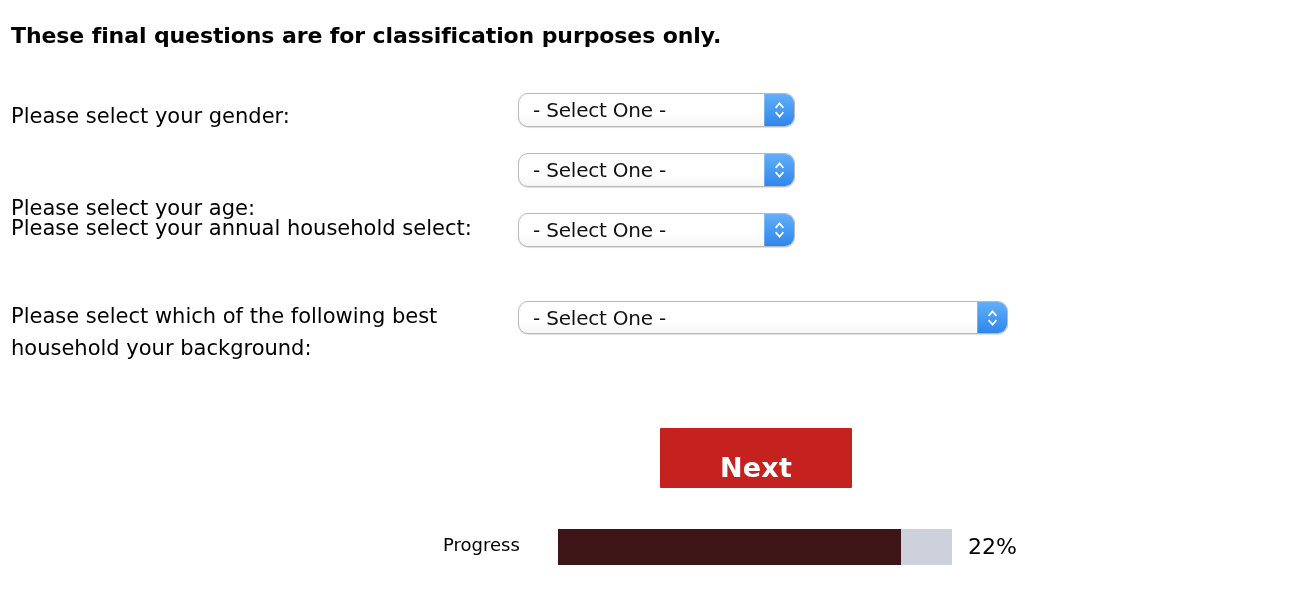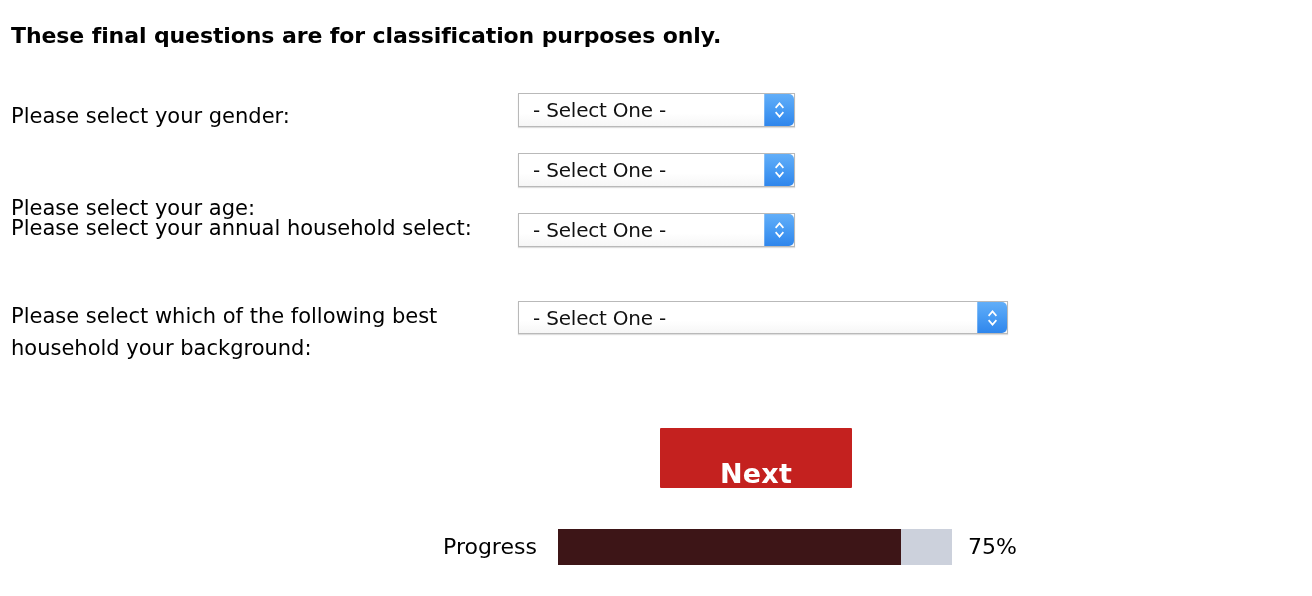--- a/index.html
+++ b/index.html
@@ -45,21 +45,21 @@
     width: 500px;
   }
 
   
   .select-wrap {
     position: absolute;
     box-sizing: border-box;
     background: #ffffff;
     background-image: linear-gradient(to bottom, #ffffff 0%, #ffffff 60%, #f6f6f6 100%);
     border: 1px solid #b9b9b9;
-    border-radius: 0;
+    border-radius: 10px;
     box-shadow: 0 1px 1px rgba(0,0,0,0.13), inset 0 1px 0 rgba(255,255,255,0.9);
     overflow: hidden;
     cursor: default;
   }
   .select-value {
     position: absolute;
     left: 14px;
     top: 0;
     bottom: 0;
     display: flex;
@@ -93,38 +93,38 @@
     height: 60px;
     background: #c4211f;
     border: none;
     border-radius: 1px;
     color: #ffffff;
     font-family: "DejaVu Sans", "Liberation Sans", sans-serif;
     font-size: 27px;
     font-weight: bold;
     letter-spacing: 0.2px;
     cursor: pointer;
-    padding: 16px;
+    padding: 10px;
     line-height: 60px;
     text-align: center;
   }
 
   
   .progress-area {
     position: absolute;
     left: 0;
     top: 529px;
     width: 1312px;
     height: 42px;
   }
   .progress-label {
     position: absolute;
     left: 443px;
     top: 5px;
-    font-size: 22px;
+    font-size: 18px;
     color: #000000;
     white-space: nowrap;
   }
   .progress-track {
     position: absolute;
     left: 558px;
     top: 0px;
     width: 394px;
     height: 36px;
     background: #ccd1dc;
@@ -208,14 +208,14 @@
 
 <button class="next-button">Next</button>
 
 <div class="progress-area">
   <span class="progress-label">Progress</span>
 
   <div class="progress-track">
     <div class="progress-fill" style="width: 87%;"></div>
   </div>
 
-  <span class="progress-percent">75%</span>
+  <span class="progress-percent">22%</span>
 </div>
 
 </body></html>

